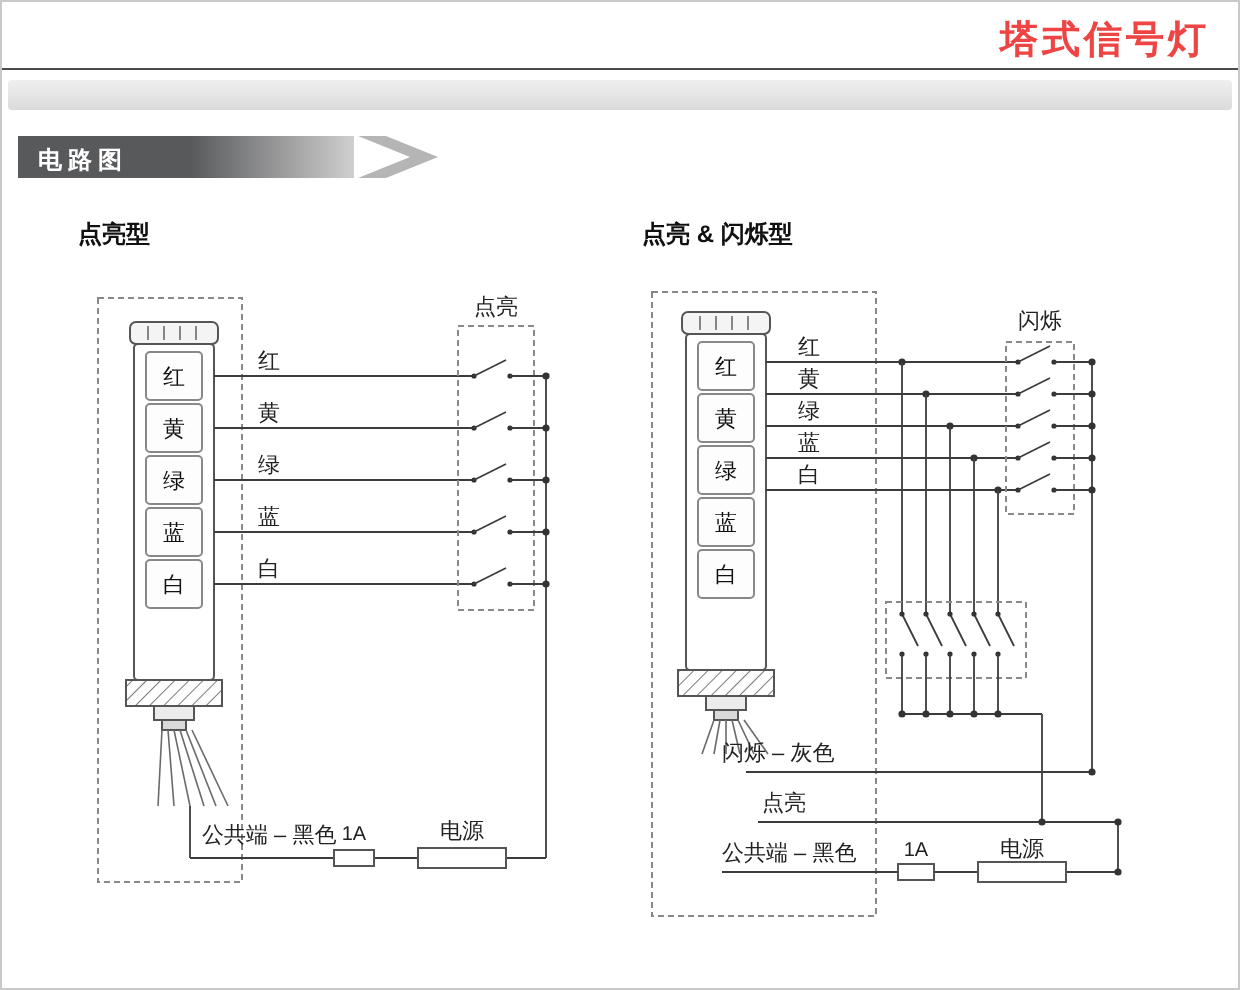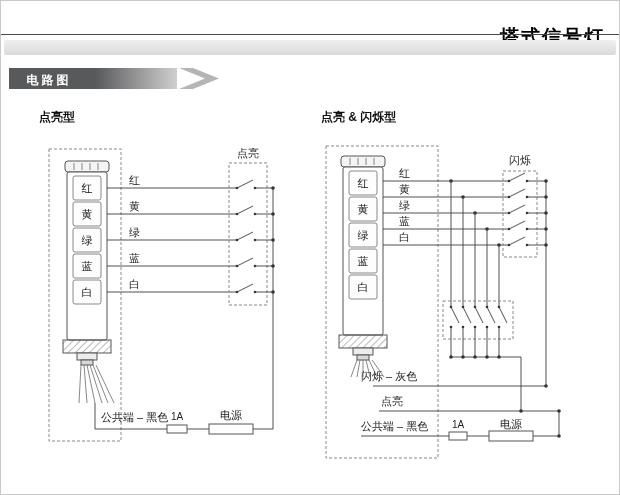--- a/index.html
+++ b/index.html
@@ -3,31 +3,31 @@
 <meta charset="utf-8">
 <style>
   html,body{margin:0;padding:0;background:#fff;}
   .page{
     position:relative;width:620px;height:495px;box-sizing:border-box;
     background:#ffffff;border:1px solid #c9c9c9;overflow:hidden;
     font-family:"Liberation Sans","DejaVu Sans",sans-serif;
   }
   .page-title{
     position:absolute;top:6px;right:14px;font-size:19px;font-weight:bold;
-    color:#000000;letter-spacing:2px;margin-top:17px;
+    color:#ef4444;letter-spacing:2px;
   }
   .title-rule{position:absolute;top:33px;left:0;width:620px;border-top:1px solid #4a4a4a;}
   .gray-band{
     position:absolute;top:39px;left:3px;width:612px;height:15px;border-radius:2px;
     background:linear-gradient(#efefef,#dadada);
   }
   .banner{position:absolute;top:67px;left:8px;height:21px;display:flex;align-items:stretch;}
   .banner-box{
     background:#58595b;color:#ffffff;font-size:12px;font-weight:bold;
-    letter-spacing:3px;padding:4px 16px 0 10px;min-width:60px;text-align:center;
+    letter-spacing:3px;padding:4px 16px 0 10px;min-width:60px;
   }
   .banner-fade{width:82px;background:linear-gradient(to right,#58595b,#cfcfcf);}
   .banner-chev{margin-left:0px;}
   .diagram{position:absolute;top:100px;left:0;}
   .lbl{font-size:11px;fill:#222;}
   .sm{font-size:10px;fill:#222;}
   .dtitle{font-size:12px;font-weight:bold;fill:#111;}
   .seg-t{font-size:11px;fill:#111;}
   .wire{stroke:#3c3c3c;stroke-width:0.9;fill:none;}
   .thin{stroke:#6a6a6a;stroke-width:0.8;fill:none;}

